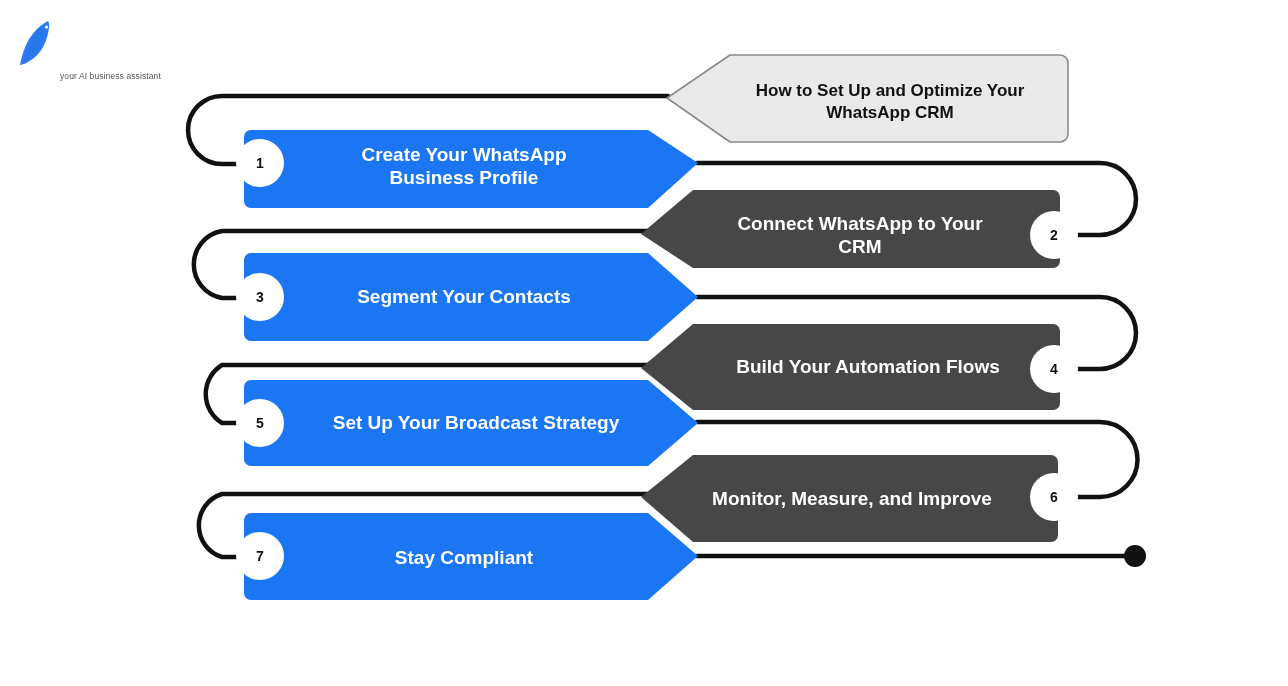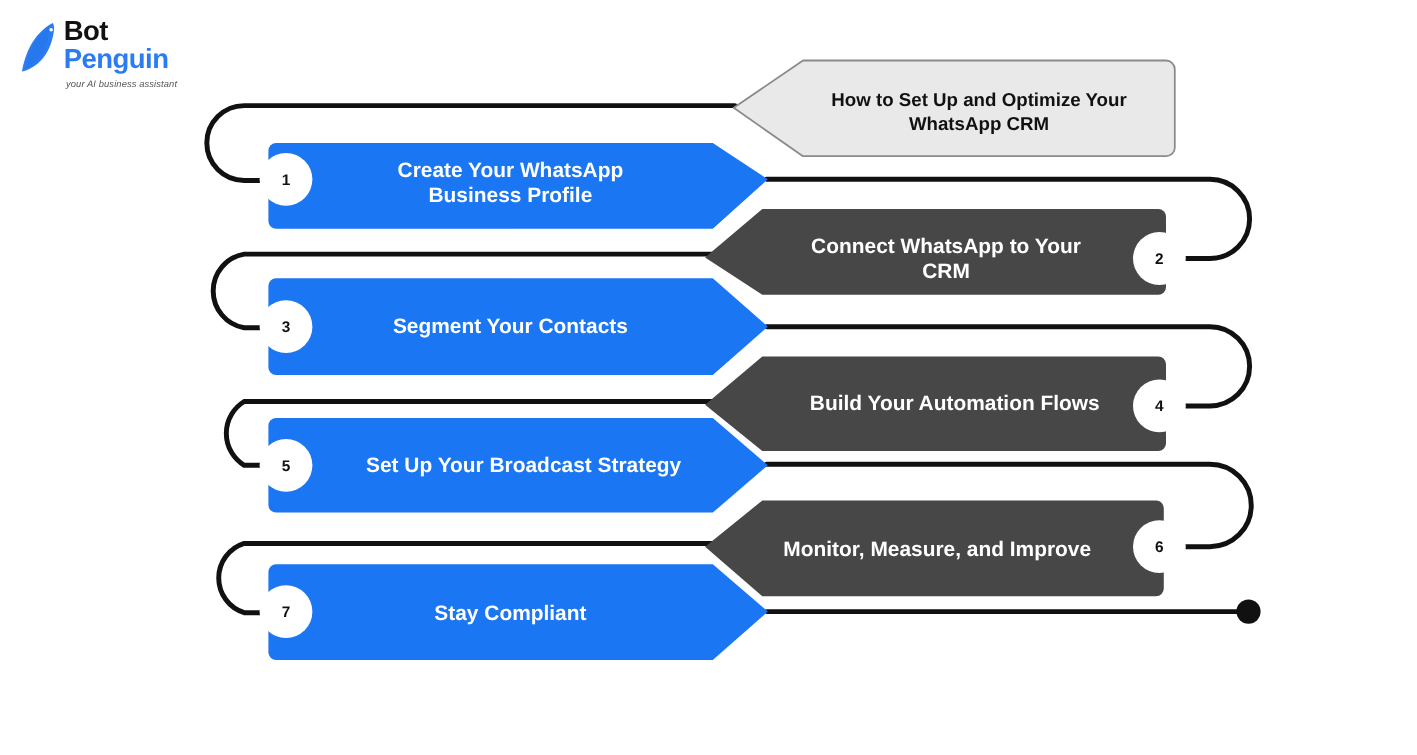--- a/index.html
+++ b/index.html
@@ -56,21 +56,20 @@
     color: #2b7cf4;
     letter-spacing: -0.5px;
     display: block;
     height: 27px;
   }
   .logo-tag {
     position: absolute;
     left: 42px;
     top: 55px;
     font-family: "Liberation Sans", sans-serif;
-    font-style: italic;
     font-size: 8.5px;
     color: #555555;
     letter-spacing: 0.1px;
     white-space: nowrap;
   }
   .bar-label {
     font-family: "Liberation Sans", sans-serif;
     font-weight: bold;
     font-size: 19px;
     fill: #ffffff;
@@ -90,24 +89,20 @@
 </style>
 </head>
 <body>
 
 <div class="logo-wrap">
   <svg class="logo-mark" viewBox="0 0 40 46">
     <path d="M30 1 C22 5, 14 13, 9 23 C5 31, 3 39, 2 45 C8 44, 15 40, 21 33 C27 26, 30 16, 31 8 C31.5 5, 31 2.5, 30 1 Z" fill="#2b7cf4"></path>
     <path d="M26 5 C20 9, 14 17, 10 26 C7.5 32, 6 38, 5 43 C10 41, 15 36, 19 30 C24 23, 26 14, 26.5 8 Z" fill="#1f6fe0" opacity="0.35"></path>
     <circle cx="28.5" cy="7" r="1.6" fill="#ffffff"></circle>
   </svg>
-  <div class="logo-text">
-    <span class="logo-bot">Bot</span>
-    <span class="logo-penguin">Penguin</span>
-  </div>
   <div class="logo-tag">your AI business assistant</div>
 </div>
 
 <svg id="canvas" viewBox="0 0 1288 686">
 
   <g fill="none" stroke="#111111" stroke-width="4.5" stroke-linecap="round">
 
     <path d="M 668 96 L 222 96 A 34 34 0 0 0 222 164 L 243 164"></path>
 
     <path d="M 697 163 L 1100 163 A 36 36 0 0 1 1100 235 L 1074 235"></path>

